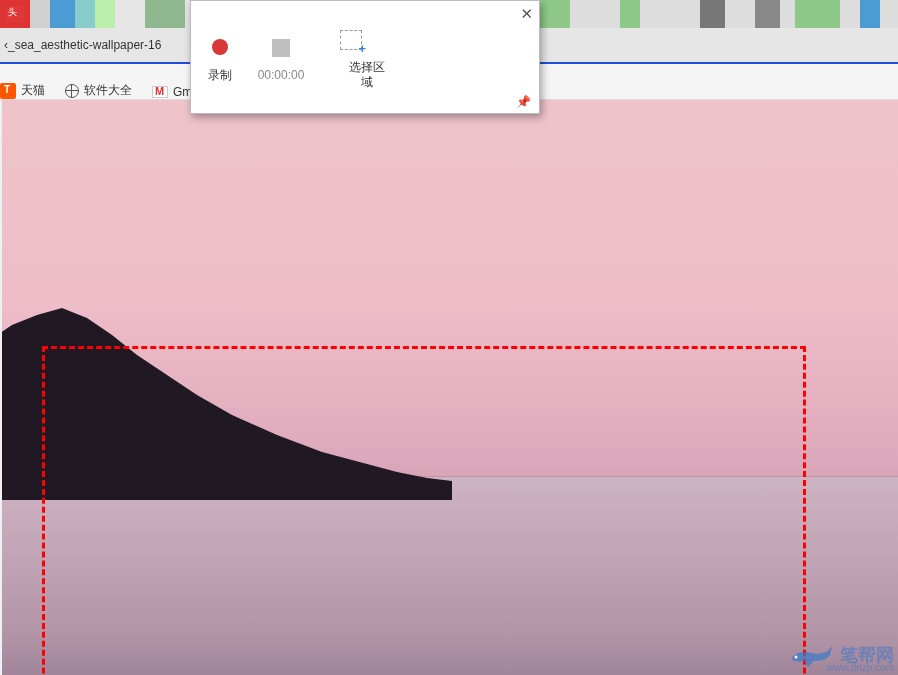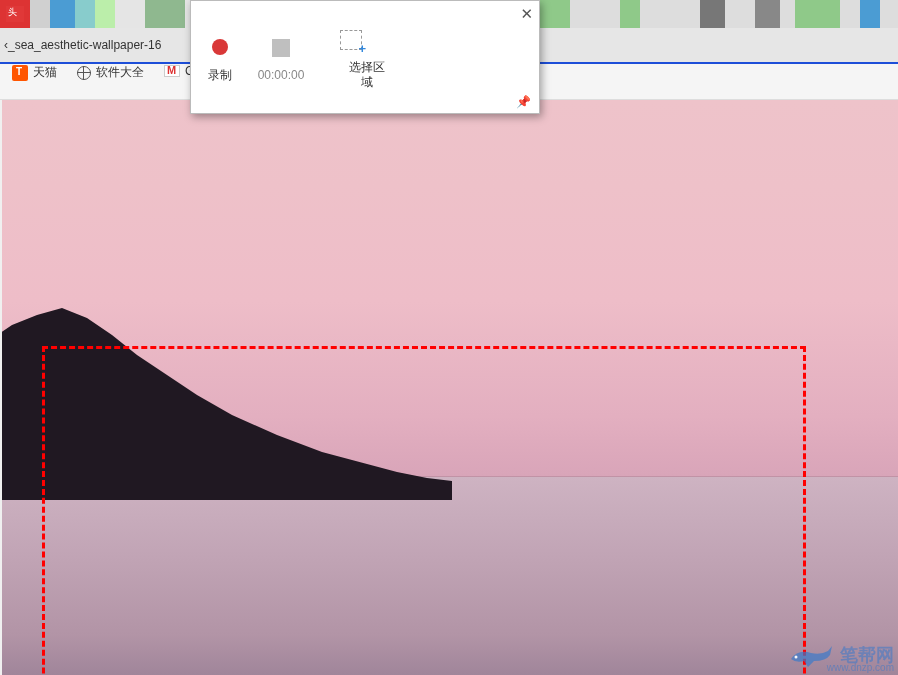--- a/index.html
+++ b/index.html
@@ -52,23 +52,23 @@
       align-items: center;
       font-size: 12px;
       color: #333;
     }
     
     
     .bookmarks {
       height: 36px;
       background: #f5f5f5;
       border-bottom: 1px solid #ddd;
-      padding-left: 12px;
-      display: flex;
-      align-items: flex-start;
+      padding-left: 0;
+      display: flex;
+      align-items: flex-end;
       gap: 20px;
       font-size: 12px;
       color: #333;
     }
     .bm-item { display: flex; align-items: center; gap: 5px; cursor: pointer; }
     .tmall-icon { width: 16px; height: 16px; background: #ff5500; border-radius: 2px; position: relative; }
     .tmall-icon::after { content:"T"; color:#fff; font-size:10px; font-weight:bold; position:absolute; left:4px; top:1px; }
     .globe-icon { width: 14px; height: 14px; border: 1.5px solid #555; border-radius: 50%; position: relative; }
     .globe-icon::after { content:""; position:absolute; left:5px; top:-1px; width:1px; height:14px; background:#555; }
     .globe-icon::before { content:""; position:absolute; left:-1px; top:5px; width:14px; height:1px; background:#555; }

